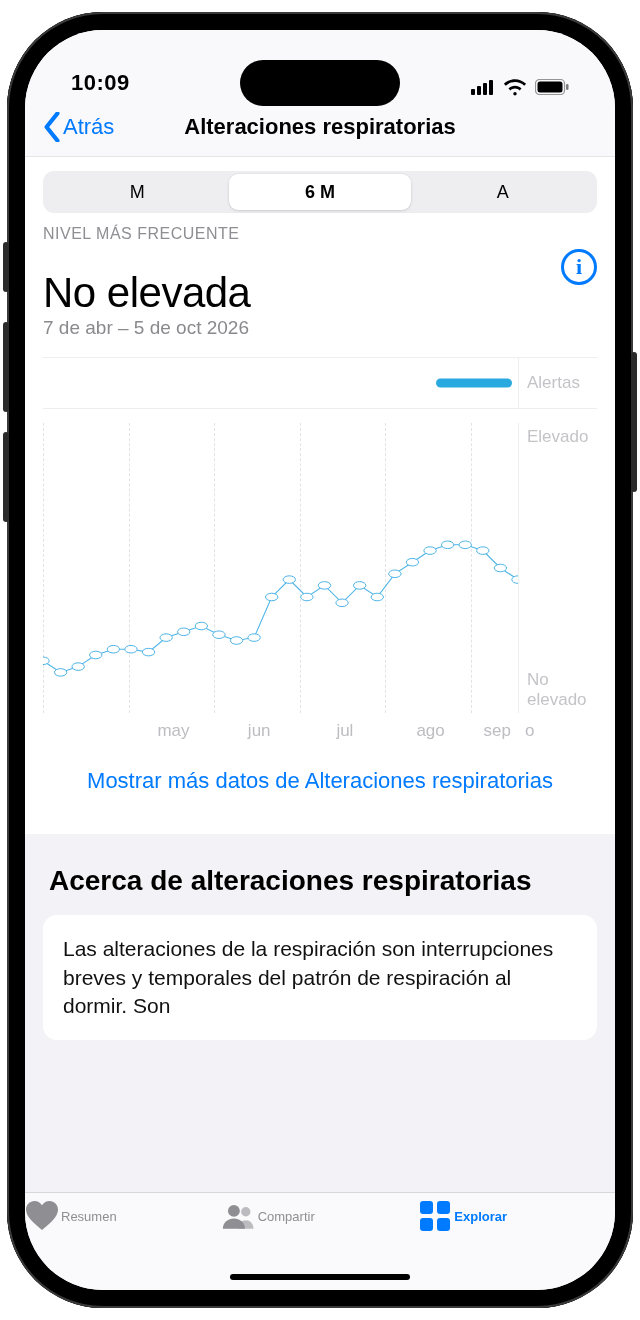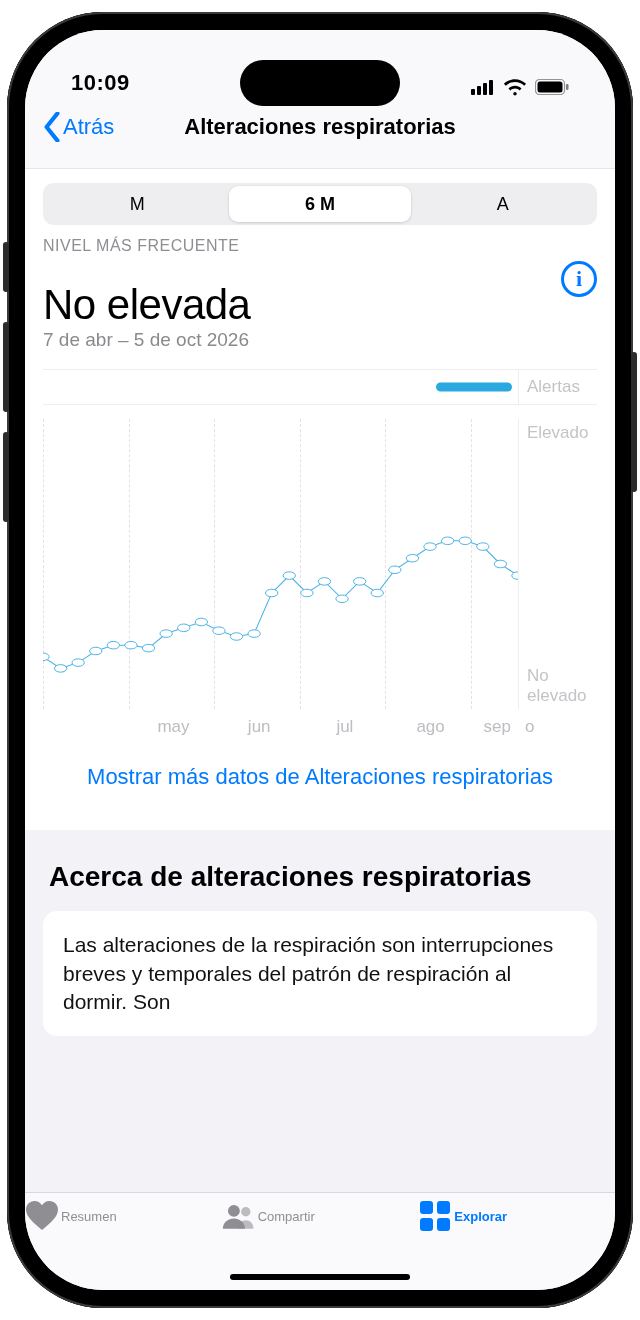--- a/index.html
+++ b/index.html
@@ -58,21 +58,21 @@
     justify-content: space-between;
     padding: 0 46px 6px 46px;
     background: #f9f9fb;
   }
   .sb-time { font-size: 22px; font-weight: 600; letter-spacing: 0.5px; }
   .sb-icons { display:flex; align-items:center; gap:8px; }
 
   
   .nav {
     background: #f9f9fb;
-    padding: 10px 18px 26px 18px;
+    padding: 10px 18px 14px 18px;
     border-bottom: 1px solid #e5e5ea;
     display:flex;
     align-items:center;
     position:relative;
   }
   .back {
     display:flex; align-items:center; gap:2px;
     color:#007aff; font-size:22px;
   }
   .back svg { width:18px; height:30px; }
@@ -109,21 +109,21 @@
   .info-btn {
     width:36px; height:36px; border:3px solid #007aff; border-radius:50%;
     display:flex; align-items:center; justify-content:center;
     color:#007aff; font-family:Georgia,serif; font-weight:700; font-size:22px;
     margin-top:6px;
   }
 
   
   .chart-wrap { margin-top:18px; }
   .alerts-row {
-    display:flex; align-items:center; height:36px;
+    display:flex; align-items:center; height:52px;
     border-top:1px solid #eee; border-bottom:1px solid #eee;
     margin-bottom:14px;
   }
   .alerts-grid { flex:1; height:100%; position:relative; border-right:1px solid #eee;}
   .alerts-grid::before {
     content:""; position:absolute; right:6px; top:50%; transform:translateY(-50%);
     width:76px; height:9px; background:#2aa9e0; border-radius:5px;
   }
   .alerts-label { width:78px; padding-left:8px; color:#c4c4c8; font-size:17px; }
 

